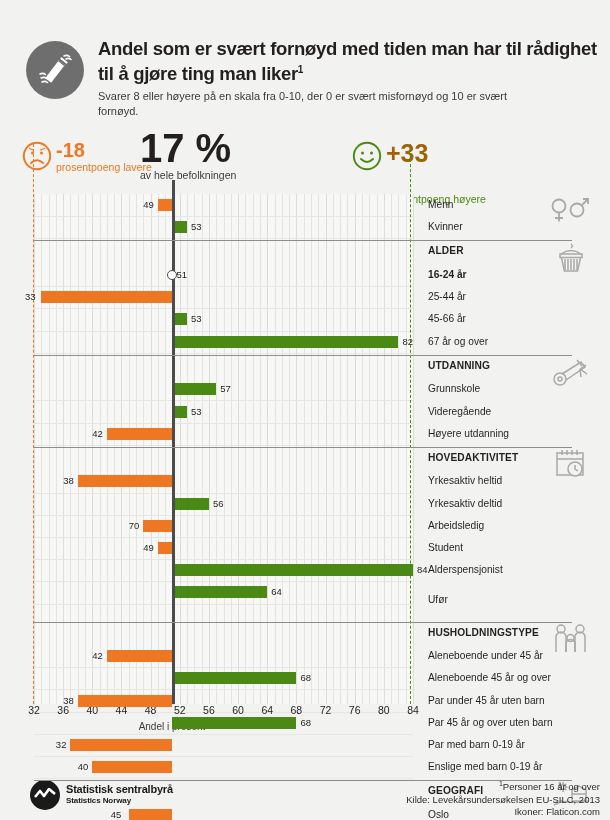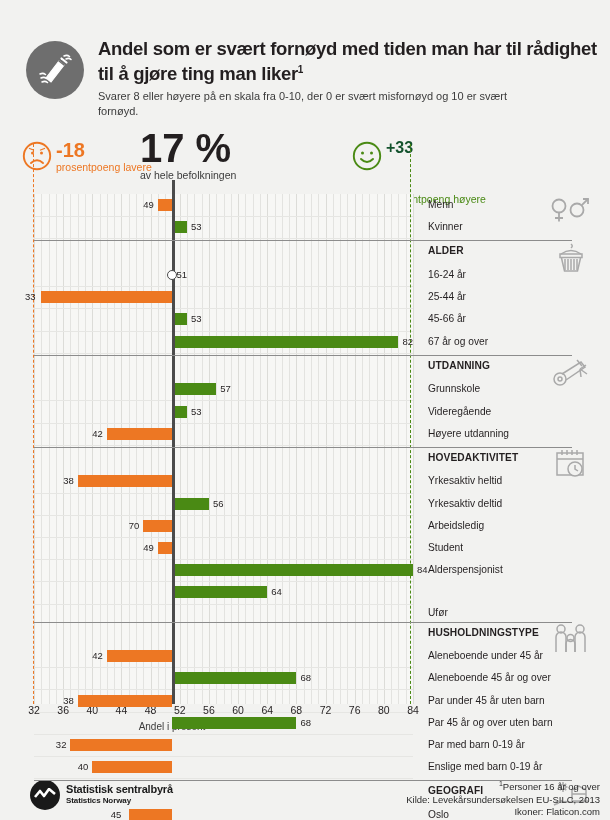--- a/index.html
+++ b/index.html
@@ -43,21 +43,21 @@
 
   #kpi-main{position:absolute;left:140px;top:128px;width:180px;}
   #kpi-main .big{
     font-size:40px;font-weight:bold;color:#231f20;line-height:40px;letter-spacing:0px;
   }
   #kpi-main .sub{font-size:10.5px;color:#3b3b3b;margin-top:1px;}
 
   #kpi-high{position:absolute;left:352px;top:141px;width:200px;height:52px;}
   #kpi-high .face{position:absolute;left:0;top:0;}
   #kpi-high .num{
-    position:absolute;left:34px;top:-2px;font-size:16px;font-weight:bold;color:#14532d;
+    position:absolute;left:34px;top:-2px;font-size:25px;font-weight:bold;color:#a16207;
   }
   #kpi-high .cap{
     position:absolute;left:34px;top:20px;font-size:10.5px;line-height:13px;color:#4a8a14;width:150px;margin-top:32px;
   }
 
   
   #chart{position:absolute;left:0;top:194px;width:610px;height:546px;}
   #plot{
     position:absolute;left:34px;top:0;width:379px;height:510px;
     background:#f7f7f5;
@@ -267,21 +267,21 @@
       <div class="lbl grp" style="top: 51.4px;">ALDER</div>
       <div class="gicon" style="top: 47.4px;"><svg width="42" height="32" viewBox="0 0 42 32">
           <g fill="none" stroke="#a9a9a9" stroke-width="1.5">
       <path d="M21 3 q2.5 2 0 4"></path>
             <path d="M11 13 q10-7 20 0"></path>
             <rect x="10" y="13" width="22" height="3.5"></rect>
       <path d="M11.5 17 L14.5 30 h13 L30.5 17"></path>
       <path d="M15 18v11M18 18v11M21 18v11M24 18v11M27 18v11"></path>
           </g>
         </svg></div>
-      <div class="lbl" style="top: 75px;">16-24 år</div>
+      <div class="lbl" style="top: 75px; font-weight: bold;">16-24 år</div>
       <div class="marker" style="left: 166.981px; top: 76px;"></div>
       <div class="bval" style="left: 176.481px; top: 75px;">51</div>
       <div class="lbl" style="top: 97.2px;">25-44 år</div>
       <div class="bar neg" style="left: 41.2885px; width: 131.192px; top: 97.2px;"></div>
       <div class="bval" style="top: 97.2px; left: 23.2885px; width: 14px; text-align: center;">33</div>
       <div class="lbl" style="top: 119.4px;">45-66 år</div>
       <div class="bar pos" style="left: 172.481px; width: 14.5769px; top: 119.4px;"></div>
       <div class="bval" style="top: 119.4px; left: 191.058px;">53</div>
       <div class="lbl" style="top: 141.6px;">67 år og over</div>
       <div class="bar pos" style="left: 172.481px; width: 225.942px; top: 141.6px;"></div>
@@ -323,21 +323,21 @@
       <div class="bval" style="top: 303.6px; left: 212.923px;">56</div>
       <div class="lbl" style="top: 325.8px;">Arbeidsledig</div>
       <div class="bar neg" style="left: 143.327px; width: 29.1538px; top: 325.8px;"></div>
       <div class="bval" style="top: 325.8px; left: 125.327px; width: 14px; text-align: right;">70</div>
       <div class="lbl" style="top: 348px; text-align: center;">Student</div>
       <div class="bar neg" style="left: 157.904px; width: 14.5769px; top: 348px;"></div>
       <div class="bval" style="top: 348px; left: 139.904px; width: 14px; text-align: right;">49</div>
       <div class="lbl" style="top: 370.2px;">Alderspensjonist</div>
       <div class="bar pos" style="left: 172.481px; width: 240.519px; top: 370.2px;"></div>
       <div class="bval" style="top: 370.2px; left: 417px;">84</div>
-      <div class="lbl" style="top: 413px;">Ufør</div>
+      <div class="lbl" style="top: 400px;">Ufør</div>
       <div class="bar pos" style="left: 172.481px; width: 94.75px; top: 392.4px;"></div>
       <div class="bval" style="top: 392.4px; left: 271.231px;">64</div>
       <div class="lbl grp" style="top: 432.5px;">HUSHOLDNINGSTYPE</div>
       <div class="gicon" style="top: 428.5px;"><svg width="42" height="32" viewBox="0 0 42 32">
           <g fill="none" stroke="#a9a9a9" stroke-width="1.5">
       <circle cx="11" cy="6" r="4"></circle>
             <path d="M6 29V14a5 5 0 0 1 10 0v15"></path>
       <circle cx="30" cy="6" r="4"></circle>
             <path d="M25 29V14a5 5 0 0 1 10 0v15"></path>
       <circle cx="20.5" cy="15" r="3.5"></circle>

